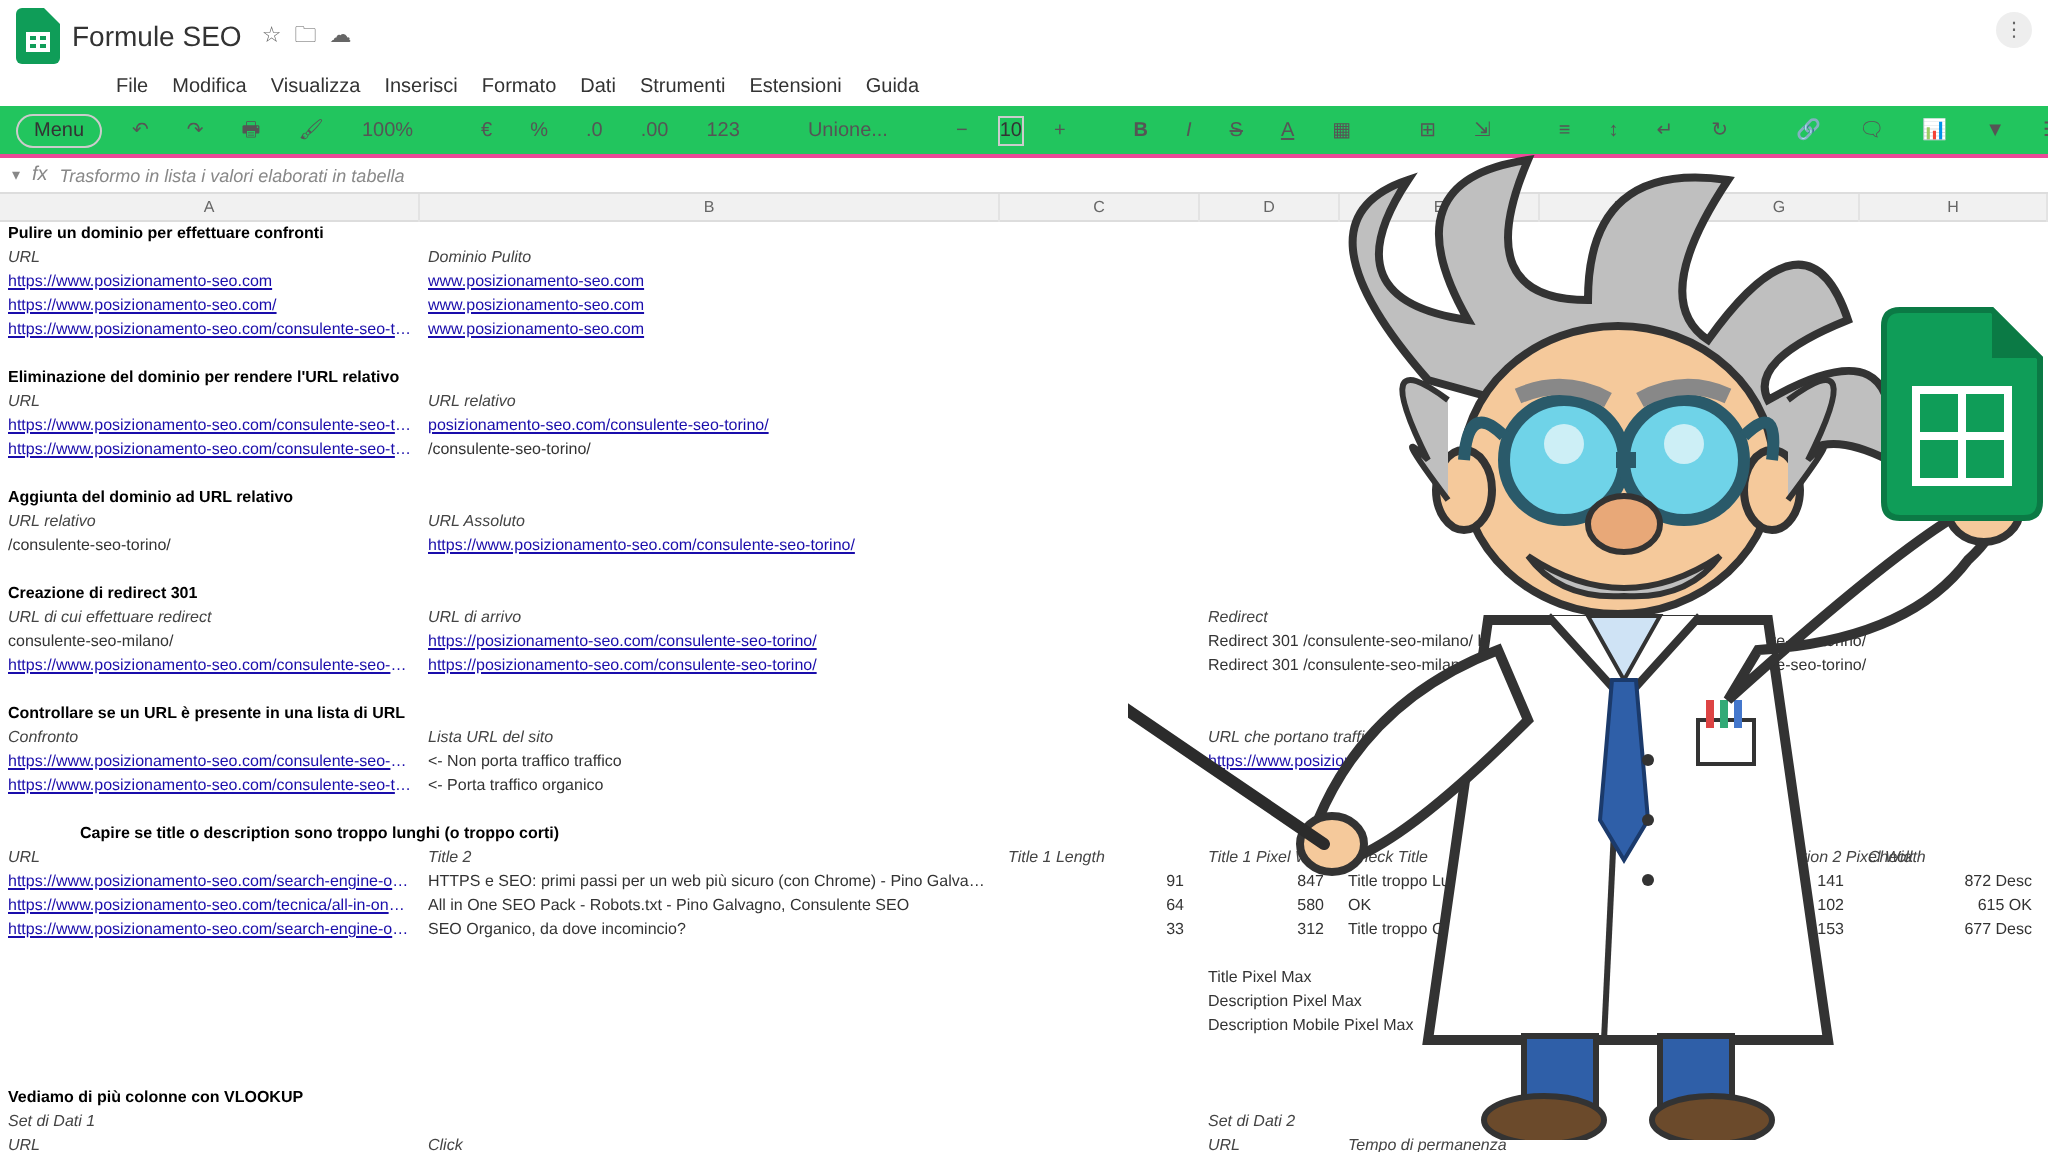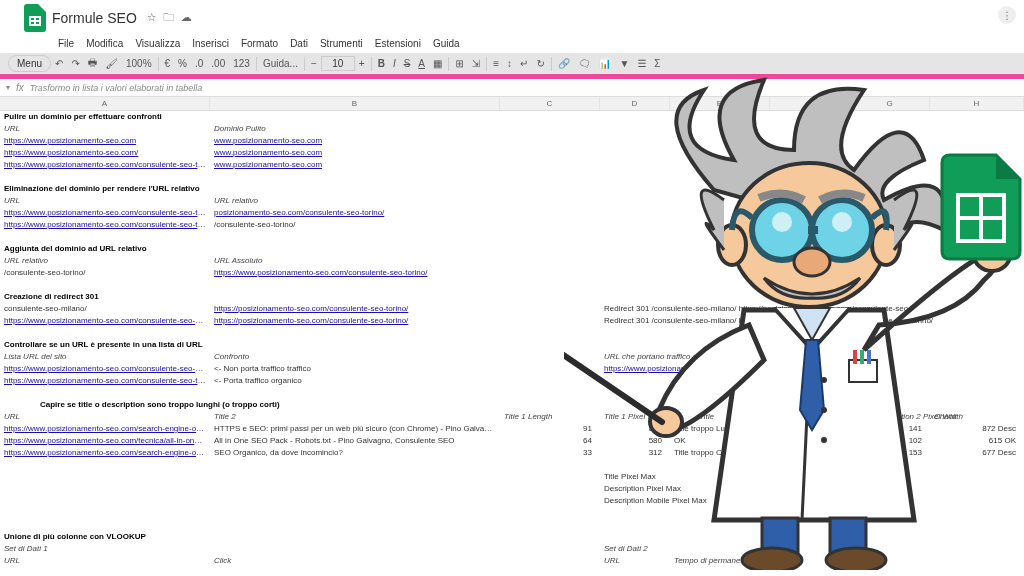--- a/index.html
+++ b/index.html
@@ -1,24 +1,24 @@
 <!DOCTYPE html>
 <html><head>
 <meta charset="utf-8">
 <style>
   * { box-sizing: border-box; margin: 0; padding: 0; font-family: Arial, sans-serif; }
   body { width: 1024px; height: 576px; overflow: hidden; background: #fff; font-size: 9px; color: #333; position: relative; }
 
-  .titlebar { display: flex; align-items: center; padding: 4px 8px; gap: 6px; margin-left: 16px; }
+  .titlebar { display: flex; align-items: center; padding: 4px 8px; gap: 6px; }
   .doc-title { font-size: 14px; color: #333; }
   .title-icons span { margin-left: 4px; color: #666; font-size: 11px; }
   .menubar { display: flex; gap: 12px; padding: 2px 8px 4px 58px; font-size: 10px; color: #333; }
   .menubar span { cursor: pointer; }
 
-  .toolbar { display: flex; align-items: center; gap: 0; padding: 3px 8px; border-bottom: 5px solid #ec4899; background: #e5e5e5; height: 26px; }
+  .toolbar { display: flex; align-items: center; gap: 11px; padding: 3px 8px; border-bottom: 2px solid #ec4899; background: #22c55e; height: 26px; }
   .toolbar .tb { display: inline-flex; align-items: center; color: #555; font-size: 10px; padding: 2px 4px; }
   .toolbar .sep { width: 1px; height: 14px; background: #ccc; margin: 0 2px; }
   .menu-chip { border: 1px solid #ccc; border-radius: 10px; padding: 2px 8px; font-size: 10px; }
   .fontsize { border: 1px solid #ccc; width: 34px; text-align: center; font-size: 10px; padding: 1px 0; }
 
   .fxbar { display: flex; align-items: center; border-bottom: 1px solid #ddd; padding: 2px 6px; height: 18px; }
   .fxbar .fx { font-style: italic; color: #888; margin: 0 6px; font-size: 10px; }
   .fxbar .formula { color: #888; font-size: 9px; font-style: italic; }
 
   .colheaders { display: grid; grid-template-columns: 210px 290px 100px 70px 100px 80px 80px 94px; background: #f1f1f1; border-bottom: 1px solid #ddd; height: 14px; }
@@ -78,21 +78,21 @@
   <span class="tb">🖶</span>
   <span class="tb">🖌</span>
   <span class="tb">100%</span>
   <span class="sep"></span>
   <span class="tb">€</span>
   <span class="tb">%</span>
   <span class="tb">.0</span>
   <span class="tb">.00</span>
   <span class="tb">123</span>
   <span class="sep"></span>
-  <span class="tb">Guida...</span>
+  <span class="tb">Unione...</span>
   <span class="sep"></span>
   <span class="tb">−</span>
   <span class="fontsize">10</span>
   <span class="tb">+</span>
   <span class="sep"></span>
   <span class="tb">
       <b>B</b>
     </span>
   <span class="tb">
       <i>I</i>
@@ -188,39 +188,45 @@
   <div class="row">
       <div>/consulente-seo-torino/</div>
       <div class="link">https://www.posizionamento-seo.com/consulente-seo-torino/</div>
     </div>
   <div class="blank"></div>
 
   <div class="row">
       <div class="bold">Creazione di redirect 301</div>
     </div>
   <div class="row">
+      <div class="italic">URL di cui effettuare redirect</div>
+      <div class="italic">URL di arrivo</div>
+      <div></div>
+      <div class="italic">Redirect</div>
+    </div>
+  <div class="row">
       <div>consulente-seo-milano/</div>
       <div class="link">https://posizionamento-seo.com/consulente-seo-torino/</div>
       <div></div>
       <div style="overflow:visible;">Redirect 301 /consulente-seo-milano/ https://posizionamento-seo.com/consulente-seo-torino/</div>
     </div>
   <div class="row">
       <div class="link">https://www.posizionamento-seo.com/consulente-seo-milano/</div>
       <div class="link">https://posizionamento-seo.com/consulente-seo-torino/</div>
       <div></div>
       <div style="overflow:visible;">Redirect 301 /consulente-seo-milano/ https://posizionamento-seo.com/consulente-seo-torino/</div>
     </div>
   <div class="blank"></div>
 
   <div class="row">
       <div class="bold">Controllare se un URL è presente in una lista di URL</div>
     </div>
   <div class="row">
+      <div class="italic">Confronto</div>
       <div class="italic">Lista URL del sito</div>
-      <div class="italic">Confronto</div>
       <div></div>
       <div class="italic" style="overflow:visible;">URL che portano traffico organico</div>
     </div>
   <div class="row">
       <div class="link">https://www.posizionamento-seo.com/consulente-seo-milano/</div>
       <div>&lt;- Non porta traffico traffico</div>
       <div></div>
       <div class="link" style="overflow:visible;">https://www.posizionamento-seo.com/consulente-seo-torino/</div>
     </div>
   <div class="row">
@@ -291,21 +297,21 @@
       <div></div>
       <div></div>
       <div></div>
       <div style="overflow:visible;">Description Mobile Pixel Max</div>
       <div class="num">680</div>
     </div>
   <div class="blank"></div>
   <div class="blank"></div>
 
   <div class="row">
-      <div class="bold">Unione di più colonne con VLOOKUP</div>
+      <div class="bold">Vediamo di più colonne con VLOOKUP</div>
     </div>
   <div class="row">
       <div class="italic">Set di Dati 1</div>
       <div></div>
       <div></div>
       <div class="italic">Set di Dati 2</div>
     </div>
   <div class="row">
     <div class="italic">URL</div>
     <div class="italic">Click</div>

